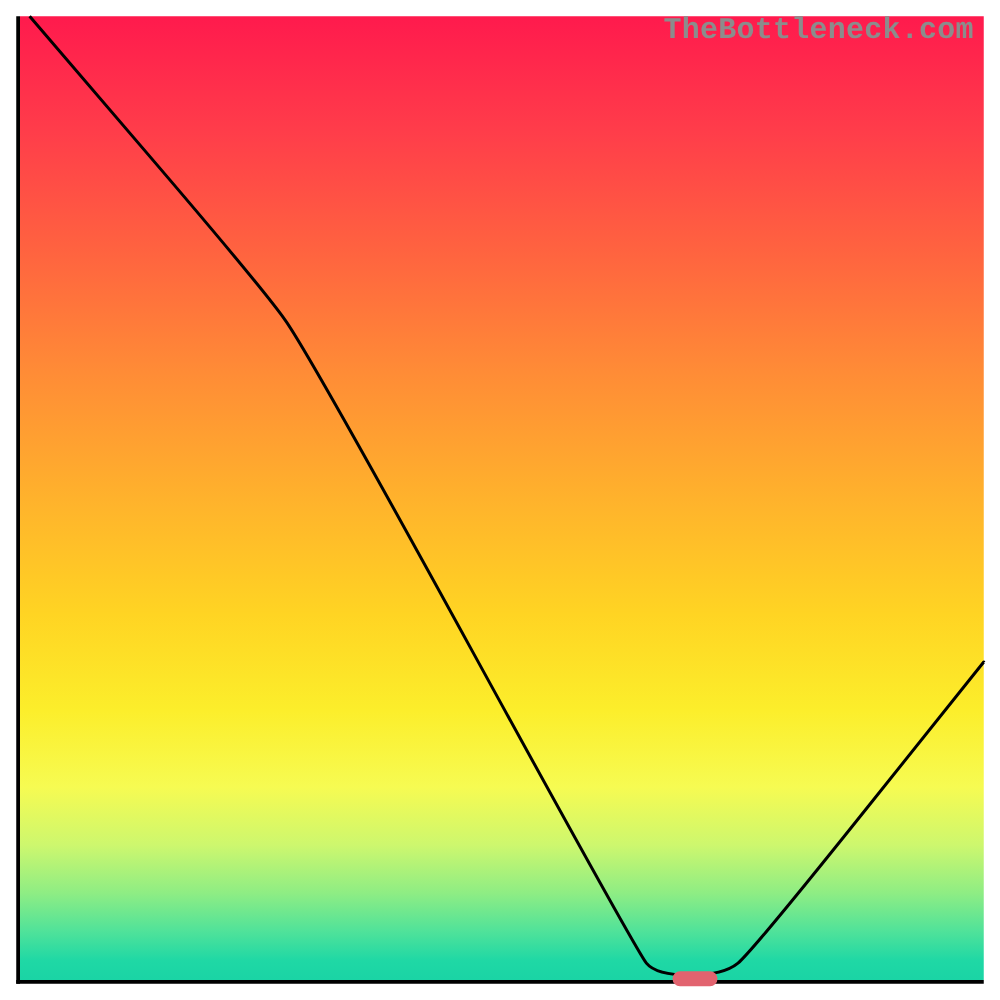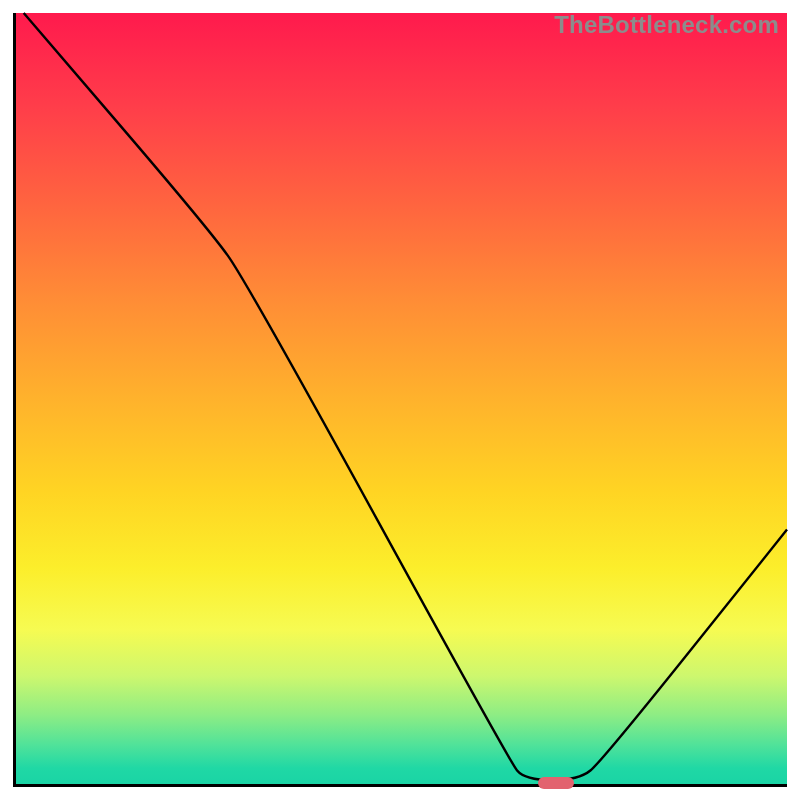--- a/index.html
+++ b/index.html
@@ -45,21 +45,21 @@
     left: 0;
     top: 0;
     width: 100%;
     height: 100%;
     overflow: visible;
   }
   .watermark {
     position: absolute;
     top: -2px;
     right: 8px;
-    font-family: Liberation Sans, sans-serif;
+    font-family: Liberation Mono, monospace;
     font-size: 24px;
     font-weight: 700;
     color: #8c8c8c;
     letter-spacing: 0.2px;
     user-select: none;
   }
   .marker {
     position: absolute;
     width: 36px;
     height: 12px;

